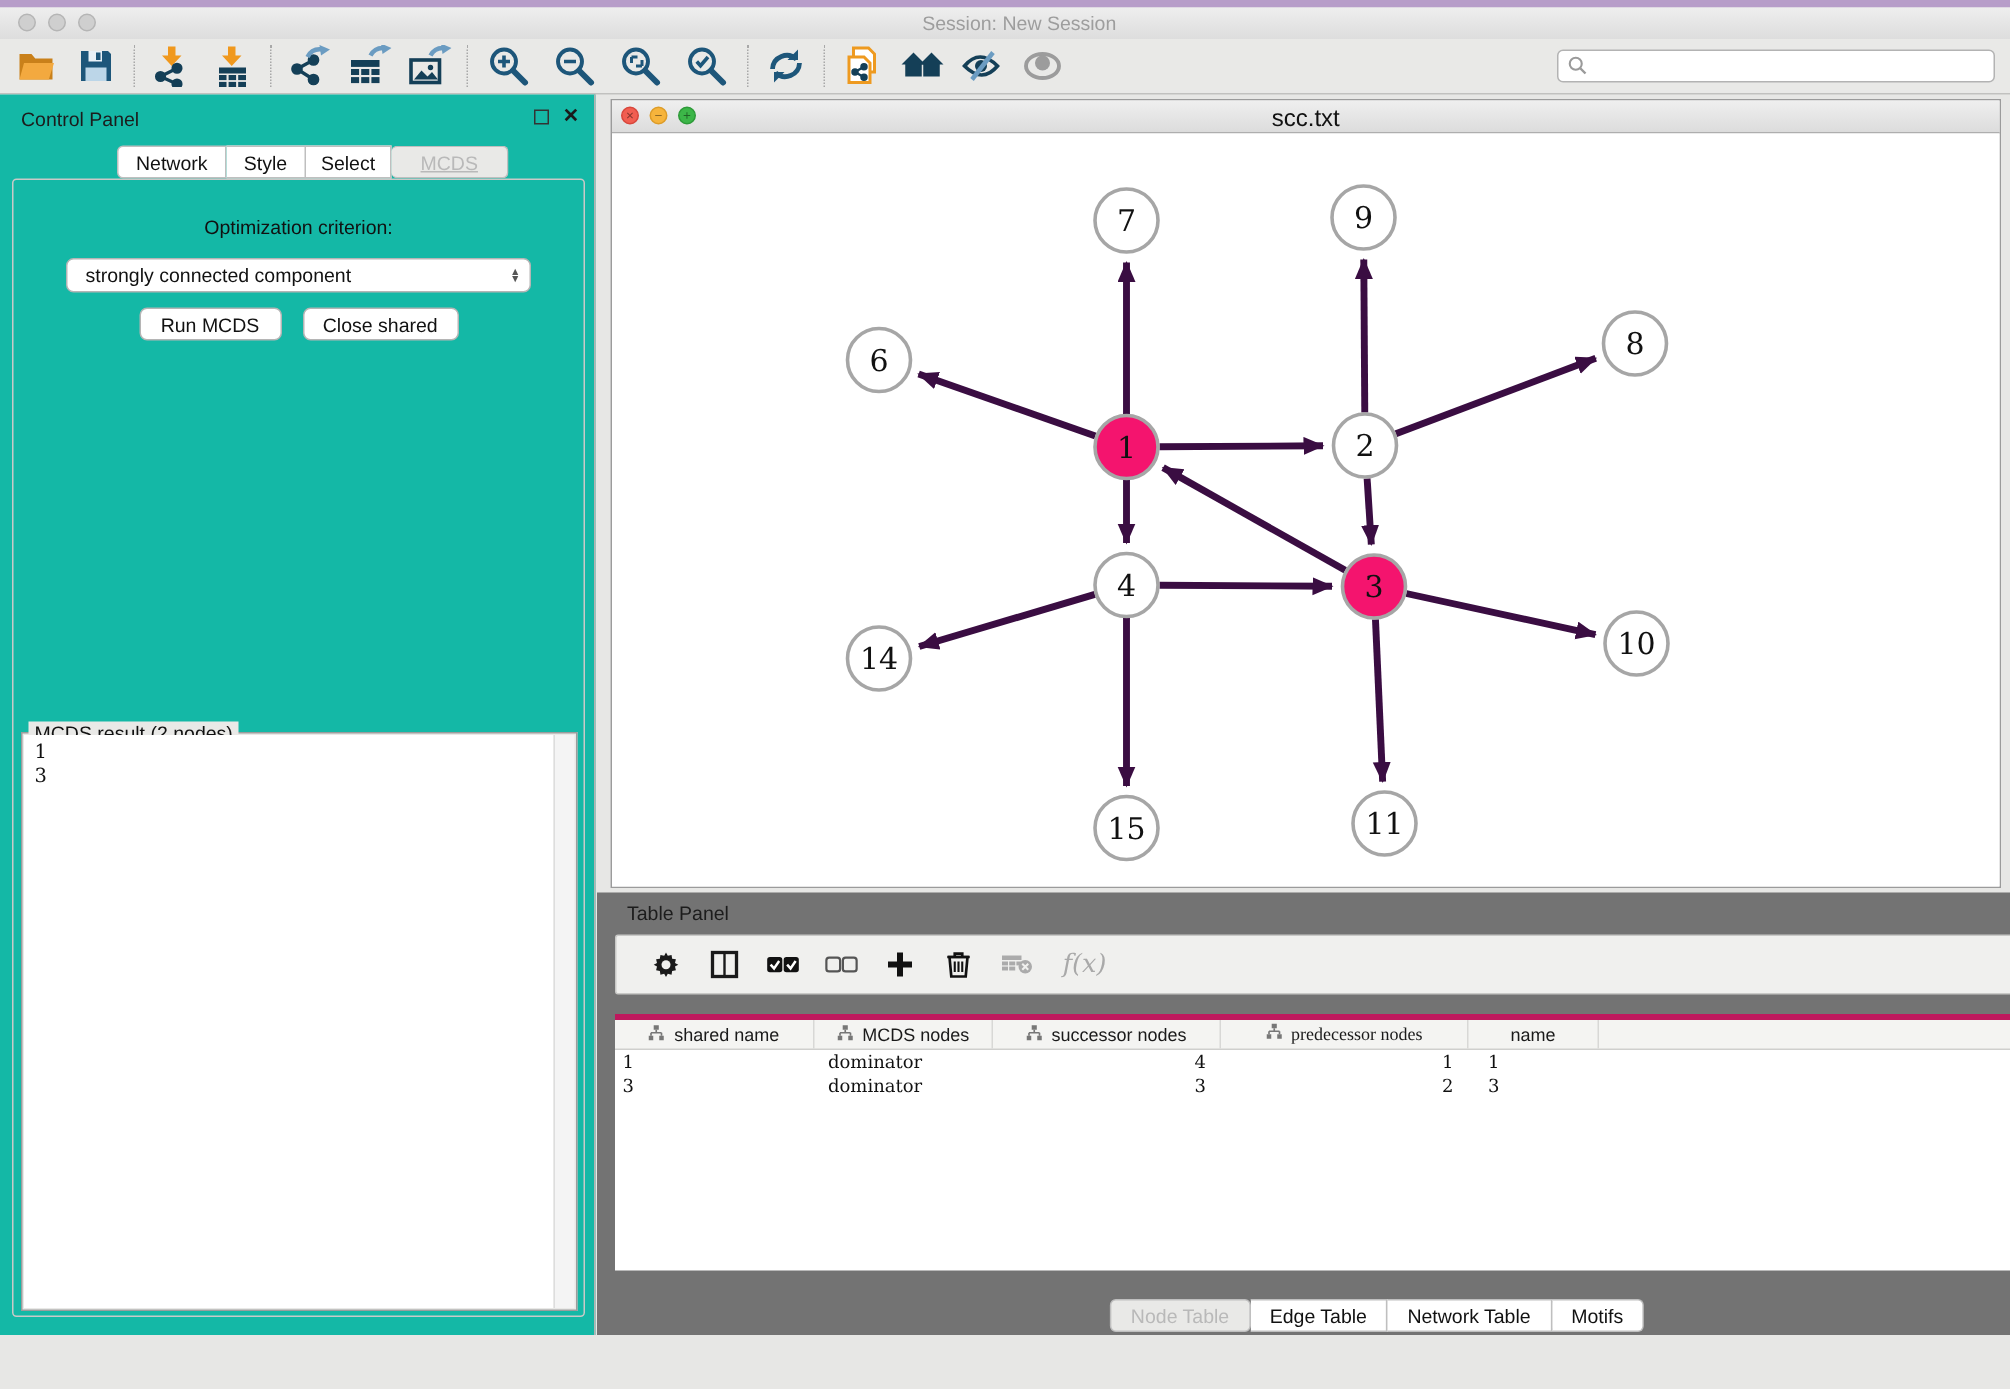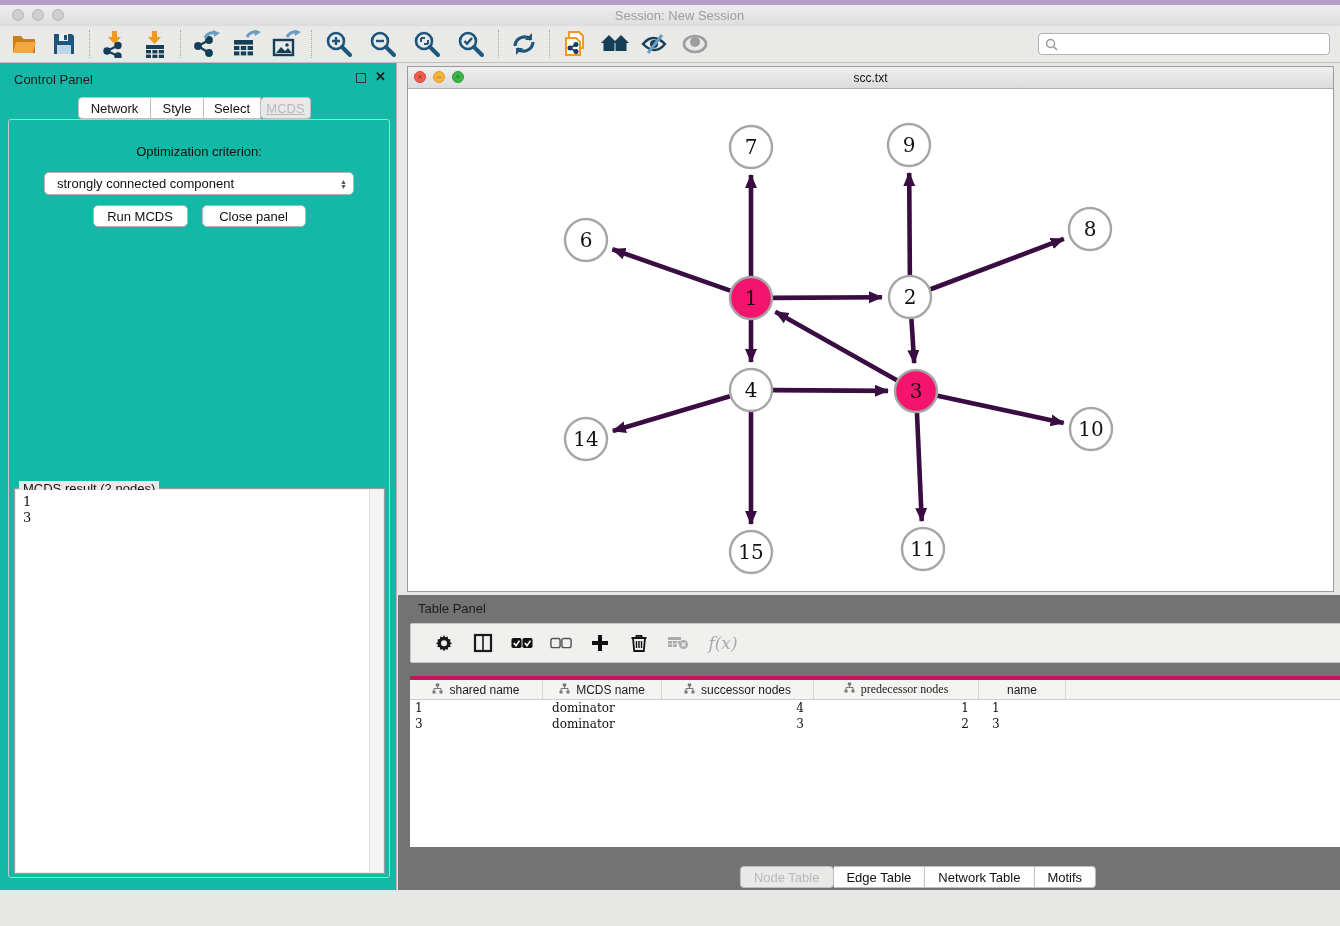--- a/index.html
+++ b/index.html
@@ -68,21 +68,21 @@
                  font-family:"DejaVu Serif", serif; font-size:13px; color:#111; padding:4px 0 0 7px; }
   .result-list div { line-height:16px; }
   .result-scroll { position:absolute; right:1px; top:1px; bottom:1px; width:14px; background:#f4f4f4;
                    border-left:1px solid #ddd; }
 
   
   .net-window { position:absolute; left:407px; top:66px; width:927px; height:526px;
                 border:1px solid #9b9b9b; background:#fff; }
   .net-titlebar { position:absolute; left:0; top:0; width:100%; height:22px;
                   background:linear-gradient(#efefef,#dcdcdc); border-bottom:1px solid #aeaeae; }
-  .net-title { position:absolute; left:0; right:0; top:4px; text-align:center; font-size:12px; color:#111; }
+  .net-title { position:absolute; left:0; right:0; top:4px; text-align:center; font-size:16px; color:#111; }
   .net-lights { position:absolute; left:6px; top:4px; display:flex; gap:7px; }
   .net-canvas { position:absolute; left:0; top:22px; width:925px; height:502px; background:#fff; }
 
   
   .table-panel { position:absolute; left:398px; top:595px; width:1040px; height:295px; background:#737373; }
   .tp-title { position:absolute; left:20px; top:6px; font-size:13px; color:#1c1c1c; }
   .tp-float { right:37px; top:8px; } .tp-close { right:15px; top:4px; }
   .tp-toolbar { position:absolute; left:12px; right:8px; top:28px; height:40px; background:#f0f0ee;
                 border:1px solid #c9c9c7; border-radius:2px; display:flex; align-items:center;
                 gap:17px; padding-left:22px; }
@@ -288,34 +288,34 @@
   <div class="control-panel">
     <div class="panel-header">
       <span class="panel-title">Control Panel</span>
       <span class="float-icon cp-float"></span>
       <span class="close-icon cp-close">✕</span>
     </div>
     <div class="seg-tabs cp-tabs" id="cp-tabs">
         <div class="seg" style="width: 73px;">Network</div>
         <div class="seg" style="width: 53px;">Style</div>
         <div class="seg" style="width: 57px;">Select</div>
-        <div class="seg selected" style="width: 50px; text-decoration: underline;">MCDS</div>
+        <div class="seg selected" style="width: 78px; text-decoration: underline;">MCDS</div>
       </div>
     <div class="cp-content">
       <div class="opt-label">Optimization criterion:</div>
       <div class="dropdown">
         <span class="dd-text">strongly connected component</span>
         <span class="stepper">
             <span>▲</span>
             <span>▼</span>
           </span>
       </div>
       <div class="btn-row">
         <div class="push-btn run-btn">Run MCDS</div>
-        <div class="push-btn closep-btn">Close panel</div>
+        <div class="push-btn closep-btn">Close shared</div>
       </div>
       <div class="result-fieldset">
         <span class="result-legend">MCDS result (2 nodes)</span>
         <div class="result-list" id="result-list">
             <div>1</div>
             <div>3</div>
           </div>
         <div class="result-scroll"></div>
       </div>
     </div>
@@ -474,21 +474,21 @@
               </svg></span>
             <span>shared name</span>
           </div>
           <div class="dt-hcell" style="width: 119px;">
             <span><svg width="11" height="11" viewBox="0 0 11 11">
                 <rect x="3.8" y="0.5" width="3.4" height="3" fill="#777"></rect>
                 <path d="M5.5 3.5 v2 M2 5.5 h7 M2 5.5 v2 M9 5.5 v2" stroke="#777" stroke-width="1.1" fill="none"></path>
                 <rect x="0.5" y="7.5" width="3" height="3" fill="#777"></rect>
                 <rect x="7.5" y="7.5" width="3" height="3" fill="#777"></rect>
               </svg></span>
-            <span>MCDS name</span>
+            <span>MCDS nodes</span>
           </div>
           <div class="dt-hcell" style="width: 152px;">
             <span><svg width="11" height="11" viewBox="0 0 11 11">
                 <rect x="3.8" y="0.5" width="3.4" height="3" fill="#777"></rect>
                 <path d="M5.5 3.5 v2 M2 5.5 h7 M2 5.5 v2 M9 5.5 v2" stroke="#777" stroke-width="1.1" fill="none"></path>
                 <rect x="0.5" y="7.5" width="3" height="3" fill="#777"></rect>
                 <rect x="7.5" y="7.5" width="3" height="3" fill="#777"></rect>
               </svg></span>
             <span>successor nodes</span>
           </div>

